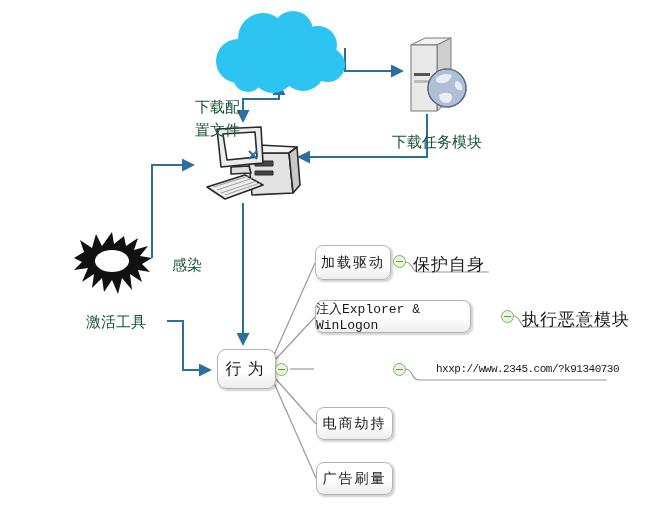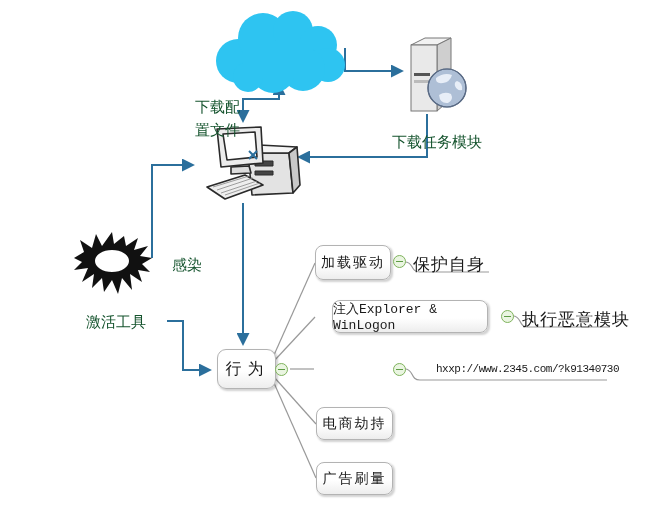--- a/index.html
+++ b/index.html
@@ -18,21 +18,21 @@
 
   
   .node{position:absolute;box-sizing:border-box;border:1px solid #b3b3b3;border-radius:8px;
         background:linear-gradient(#ffffff 55%,#ededed 100%);
         box-shadow:1.5px 1.5px 2px rgba(0,0,0,0.18);
         display:flex;align-items:center;justify-content:center;
         color:#1a1a1a;font-size:14px;letter-spacing:2px;cursor:default;}
   #node-behavior{left:217px;top:349px;width:59px;height:40px;font-size:16px;letter-spacing:6px;
                  padding-left:2px;border-radius:9px;}
   #node-c0{left:315px;top:245px;width:76px;height:35px;}
-  #node-c1{left:332px;top:300px;width:156px;height:33px;font-size:13px;letter-spacing:0;
+  #node-c1{left:315px;top:300px;width:156px;height:33px;font-size:13px;letter-spacing:0;
            font-family:"Liberation Mono","DejaVu Sans Mono",monospace;}
   #node-c2{left:314px;top:353px;width:77px;height:34px;}
   #node-c3{left:316px;top:407px;width:77px;height:33px;}
   #node-c4{left:316px;top:462px;width:77px;height:33px;}
 
   
   .toggle{position:absolute;width:13px;height:13px;border-radius:50%;
           border:1px solid #7fb35c;background:#eaf5e1;box-sizing:border-box;cursor:pointer;}
   .toggle .minus{position:absolute;left:2px;top:5px;width:7px;height:1px;background:#5e9c45;}
   #tg-behavior{left:275px;top:363px;}

